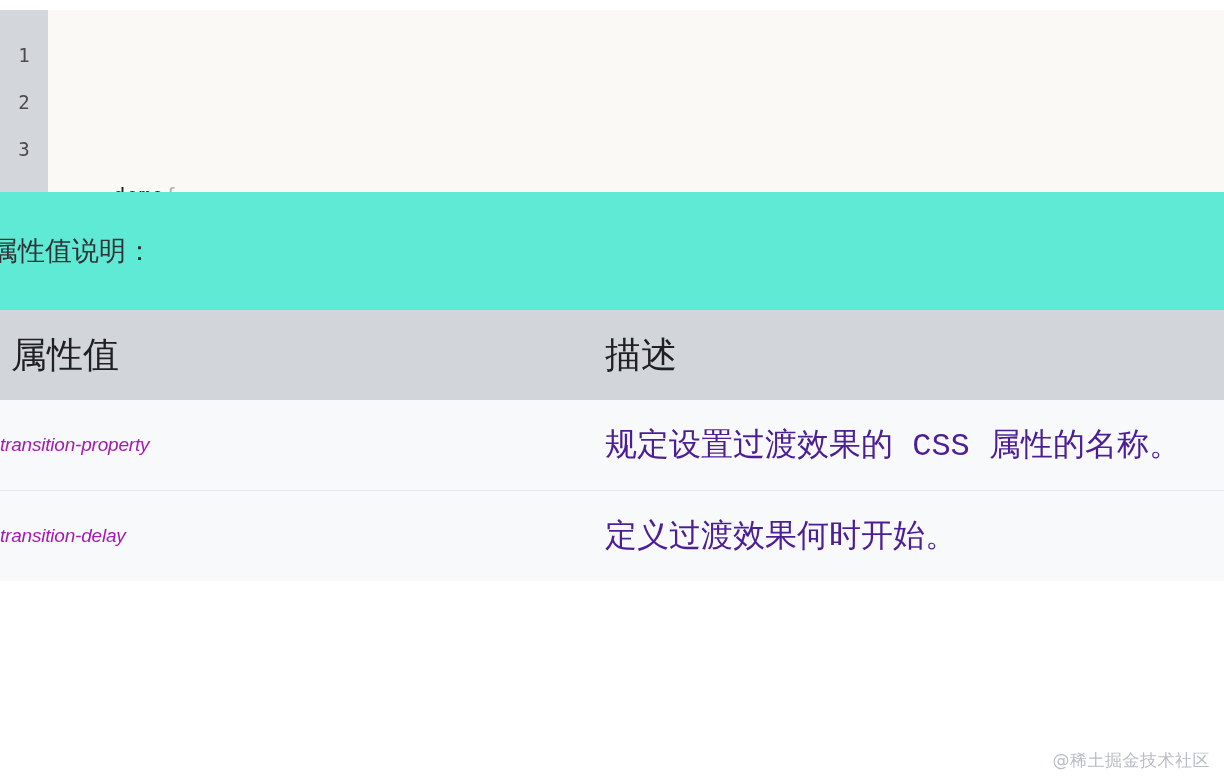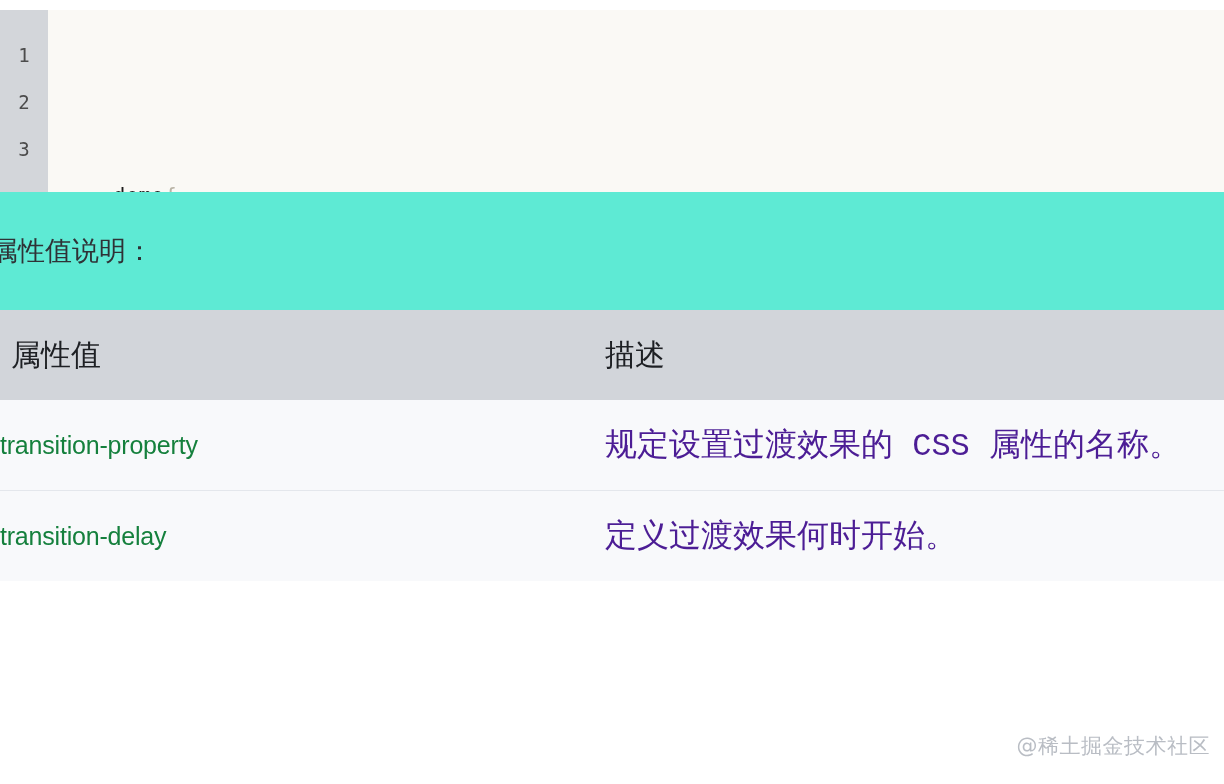--- a/index.html
+++ b/index.html
@@ -90,57 +90,58 @@
   }
   .col-attr  { width: 605px; }
   .col-desc  { width: 619px; }
 
   .tbl thead th {
     background: #d2d5da;
     height: 90px;
     font-weight: normal;
   }
   .th-inner {
-    font-size: 30px;
+    font-size: 36px;
     color: #1e2024;
     font-family: "DejaVu Sans", "Liberation Sans", sans-serif;
   }
   .tbl thead th.col-attr .th-inner { padding-left: 11px; }
   .tbl thead th.col-desc .th-inner { padding-left: 0px; }
 
   .tbl tbody tr {
     background: #f8f9fb;
   }
   .tbl tbody td {
     height: 90px;
     border-bottom: 1px solid #e4e7ec;
   }
   .tbl tbody tr:last-child td {
     border-bottom: none;
     margin-left: 40px;
   }
   .cell-attr {
-    font-size: 25px;
-    color: #15803d;
+    font-size: 19px;
+    color: #a21caf;
     padding-left: 11px;
     font-family: "Liberation Sans", "DejaVu Sans", sans-serif;
     letter-spacing: -0.2px;
+    font-style: italic;
   }
   .cell-desc {
     font-size: 32px;
     color: #4c1d95;
     font-family: Liberation Mono, monospace;
   }
 
   
   .watermark {
     position: absolute;
     right: 14px;
-    bottom: 24px;
-    font-size: 21px;
+    bottom: 12px;
+    font-size: 17px;
     color: #b9bdc4;
     font-family: "DejaVu Sans", "Liberation Sans", sans-serif;
     letter-spacing: 0.5px;
     white-space: nowrap;
   }
 </style>
 </head>
 <body>
 
 <div class="top-gap"></div>

